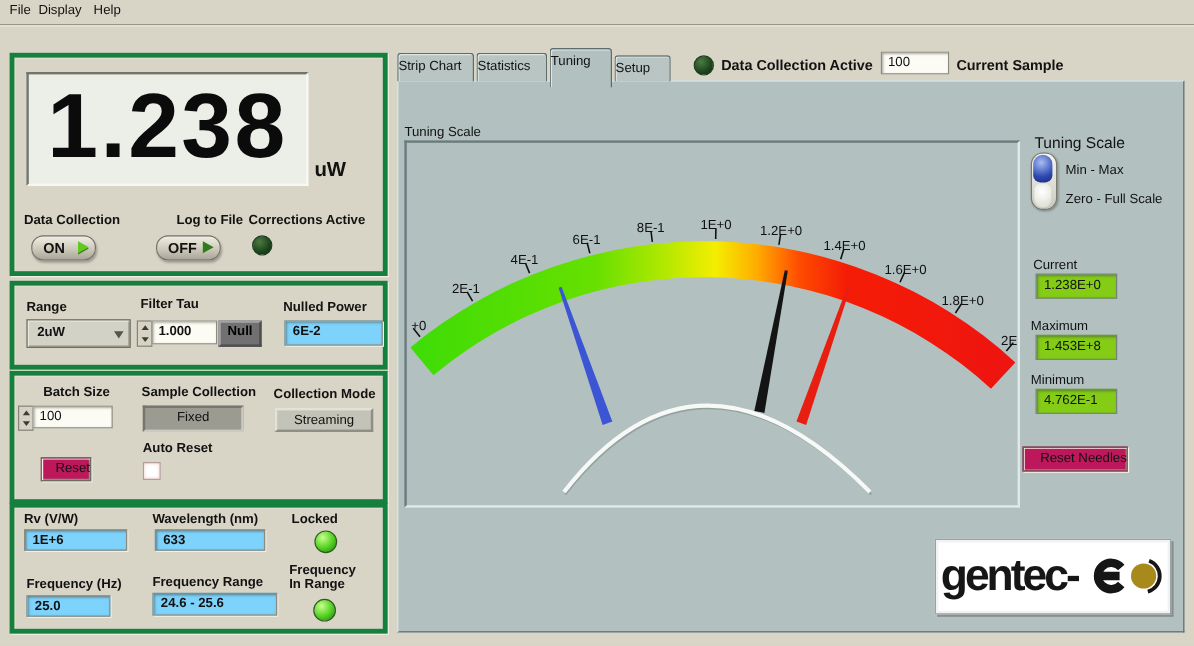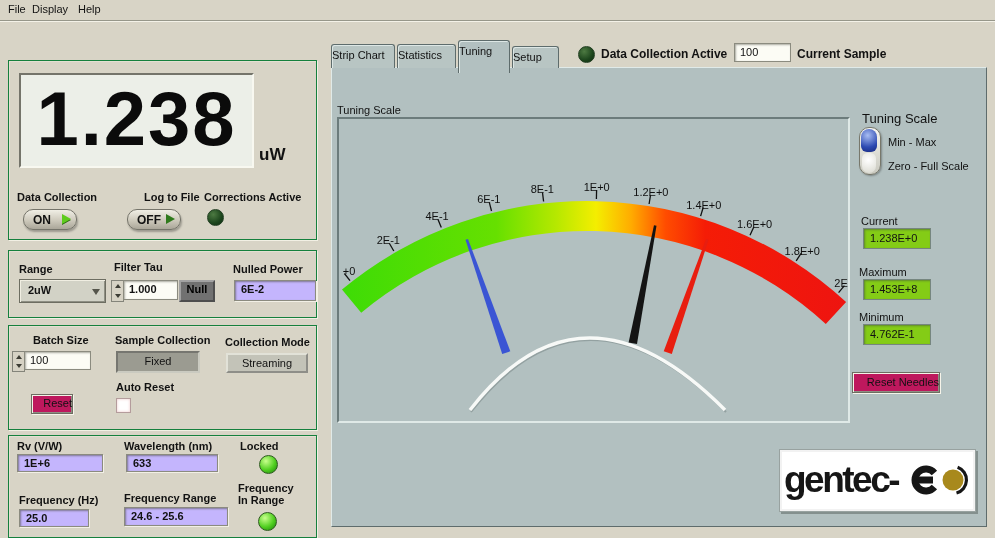--- a/index.html
+++ b/index.html
@@ -6,29 +6,29 @@
   body{width:995px;height:538px;position:relative;overflow:hidden;
        background:#d8d4c6;font-family:"Liberation Sans",sans-serif;
        font-size:11px;color:#121212;}
   .abs{position:absolute;}
   .b{font-weight:bold;}
   
   .menubar{position:absolute;left:0;top:0;width:995px;height:20px;
            border-bottom:1px solid #97978a;box-shadow:0 1px 0 #f4f2e8;}
   .menu-item{position:absolute;top:3px;cursor:default;}
   
-  .panel{position:absolute;border:1px solid #15803d;
-         box-shadow:1px 1px 0 #f2f0e4, inset 1px 1px 0 #e4e0d2;margin-top:16px;}
+  .panel{position:absolute;border:4px solid #15803d;
+         box-shadow:1px 1px 0 #f2f0e4, inset 1px 1px 0 #e4e0d2;}
   
   .big-display{position:absolute;background:#ecefe8;
         border:2px solid;border-color:#74746a #f8f8f0 #f8f8f0 #74746a;
         text-align:center;font-weight:bold;font-size:76px;letter-spacing:2px;
         line-height:88px;color:#0b0b0b;}
   
-  .ind{position:absolute;background:#c4b5fd;
+  .ind{position:absolute;background:#7dd3fc;
        border:1px solid #8b8b7f;box-shadow:inset 1px 1px 2px rgba(70,70,60,.55),1px 1px 0 #f2f0e6;
        font-weight:bold;padding:2px 0 0 6px;}
   
   .inp{position:absolute;background:#fcfcf5;
        border:1px solid #8b8b7f;box-shadow:inset 1px 1px 2px rgba(70,70,60,.45);
        padding:2px 0 0 5px;}
   
   .btn{position:absolute;background:#be185d;border:1px solid #6d6d61;
        box-shadow:inset 1px 1px 0 #f4f2e8, inset -1px -1px 0 #8f8f83, 1px 1px 0 #f6f4ea;
        text-align:right;cursor:pointer;}

